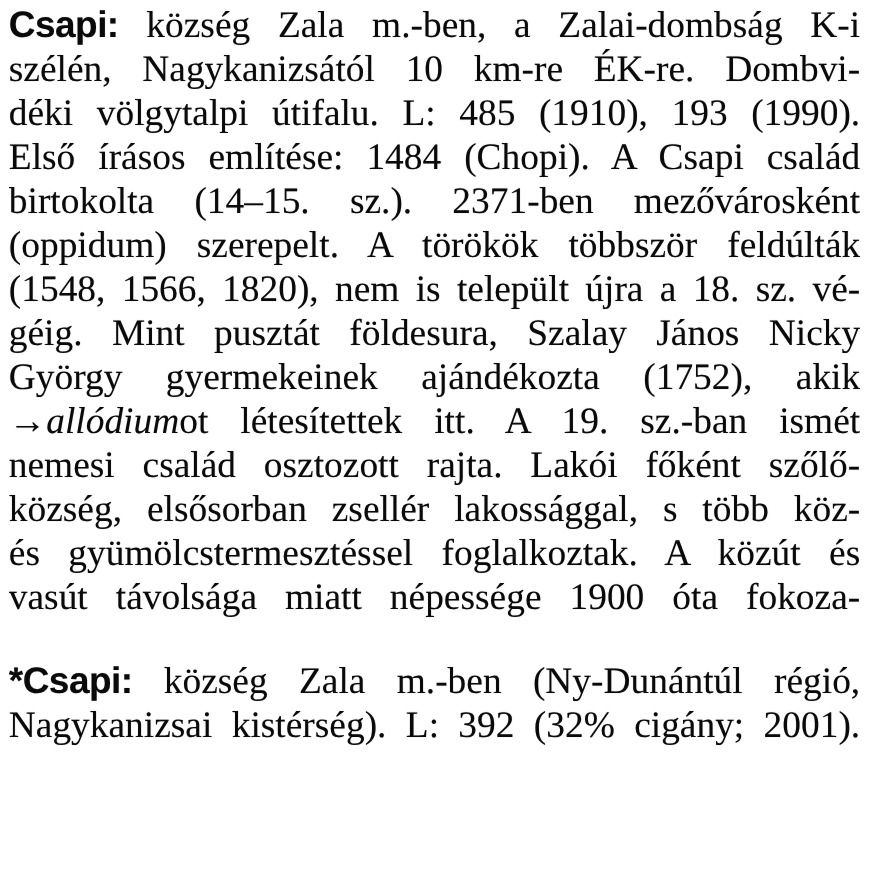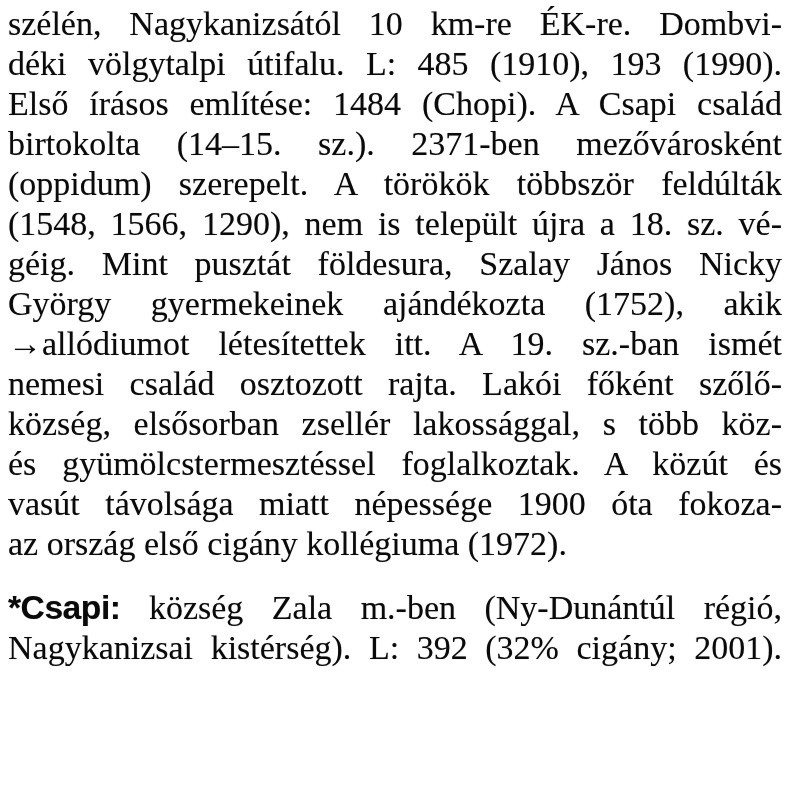--- a/index.html
+++ b/index.html
@@ -16,62 +16,63 @@
     color: #0a0a0a;
   }
   .page {
     padding: 4px 12px 0 8px;
     text-shadow: 0 0 1px rgba(0,0,0,0.35);
   }
   .entry {
     margin: 0;
   }
   .entry + .entry {
-    margin-top: 24px;
+    margin-top: 36px;
   }
   .line {
     height: 40px;
     line-height: 40px;
     text-align: justify;
     text-align-last: justify;
     overflow: hidden;
   }
   .line.last {
     text-align-last: left;
   }
   .seg-headword {
     font-family: "Liberation Sans", sans-serif;
     font-weight: 700;
     font-size: 0.99em;
     letter-spacing: -0.5px;
   }
   .seg-italic {
+    font-style: italic;
     margin-top: 32px;
   }
   .seg-normal {
     font-style: normal;
   }
 </style>
 </head>
 <body>
 
 <div class="page">
   <div class="entry">
+      <div class="line"><span class="seg-headword">Csapi:</span><span class="seg-normal"> község Zala m.-ben, a Zalai-dombság K-i</span></div>
       <div class="line"><span class="seg-normal">szélén, Nagykanizsától 10 km-re ÉK-re. Dombvi-</span></div>
       <div class="line"><span class="seg-normal">déki völgytalpi útifalu. L: 485 (1910), 193 (1990).</span></div>
       <div class="line"><span class="seg-normal">Első írásos említése: 1484 (Chopi). A Csapi család</span></div>
       <div class="line"><span class="seg-normal">birtokolta (14–15. sz.). 2371-ben mezővárosként</span></div>
       <div class="line"><span class="seg-normal">(oppidum) szerepelt. A törökök többször feldúlták</span></div>
-      <div class="line"><span class="seg-normal">(1548, 1566, 1290), nem is települt újra a 18. sz. vé-</span></div>
+      <div class="line"><span class="seg-normal">(1548, 1566, 1820), nem is települt újra a 18. sz. vé-</span></div>
       <div class="line"><span class="seg-normal">géig. Mint pusztát földesura, Szalay János Nicky</span></div>
       <div class="line"><span class="seg-normal">György gyermekeinek ajándékozta (1752), akik</span></div>
       <div class="line"><span class="seg-normal">→</span><span class="seg-italic">allódium</span><span class="seg-normal">ot létesítettek itt. A 19. sz.-ban ismét</span></div>
       <div class="line"><span class="seg-normal">nemesi család osztozott rajta. Lakói főként szőlő-</span></div>
       <div class="line"><span class="seg-normal">község, elsősorban zsellér lakossággal, s több köz-</span></div>
       <div class="line"><span class="seg-normal">és gyümölcstermesztéssel foglalkoztak. A közút és</span></div>
       <div class="line"><span class="seg-normal">vasút távolsága miatt népessége 1900 óta fokoza-</span></div>
-      <div class="line last"><span class="seg-normal">az ország első cigány kollégiuma (1972).</span></div>
     </div>
   <div class="entry">
       <div class="line"><span class="seg-headword">*Csapi:</span><span class="seg-normal"> község Zala m.-ben (Ny-Dunántúl régió,</span></div>
       <div class="line"><span class="seg-normal">Nagykanizsai kistérség). L: 392 (32% cigány; 2001).</span></div>
     </div>
 </div>
 
 </body></html>

